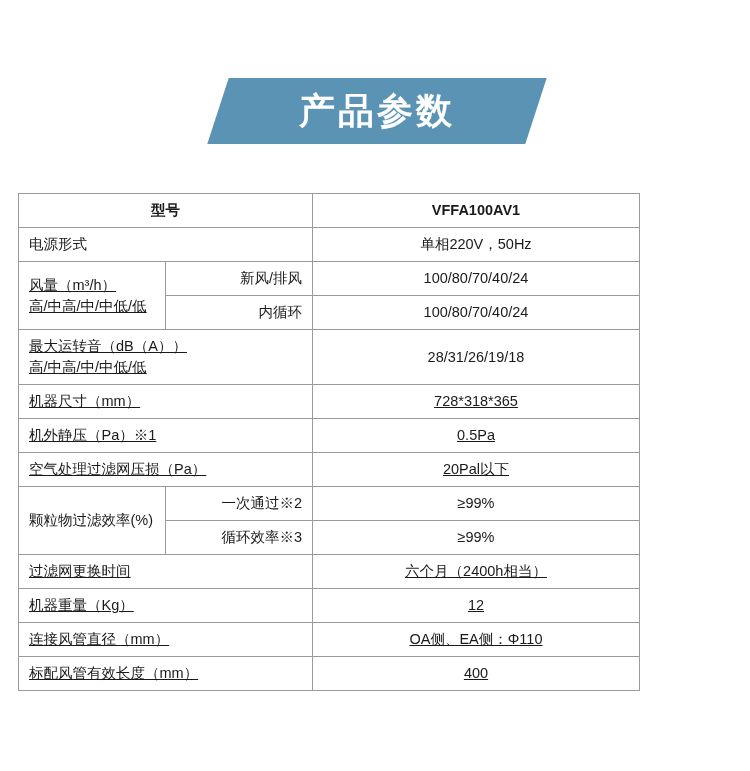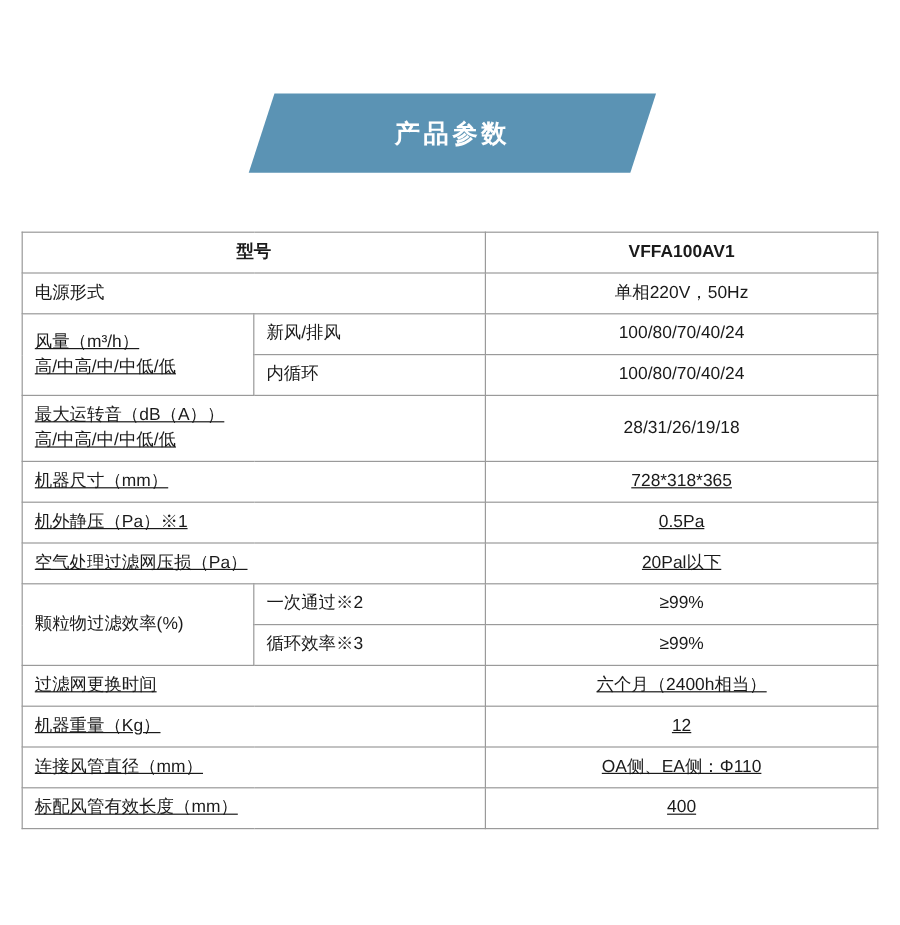--- a/index.html
+++ b/index.html
@@ -40,51 +40,51 @@
   .banner-text {
     position: absolute;
     left: 218px;
     top: 0;
     width: 318px;
     height: 66px;
     display: flex;
     align-items: center;
     justify-content: center;
     color: #ffffff;
-    font-size: 21px;
+    font-size: 36px;
     font-weight: bold;
     letter-spacing: 3px;
   }
 
   
   .table-wrap {
     position: absolute;
     top: 193px;
     left: 18px;
     width: 714px;
   }
   table.spec {
     border-collapse: collapse;
-    width: 714px;
+    width: 622px;
     table-layout: fixed;
   }
   table.spec td {
     border: 1px solid #9a9a9a;
     font-size: 14.5px;
     color: #1a1a1a;
     padding: 6px 10px;
     line-height: 1.45;
     vertical-align: middle;
   }
   td.label {
     text-align: left;
     margin-left: 36px;
   }
   td.sub {
-    text-align: left;
+    text-align: right;
     width: 145px;
   }
   td.value {
     text-align: center;
     width: 306px;
   }
   td.center-head {
     text-align: center;
     font-weight: bold;
   }

